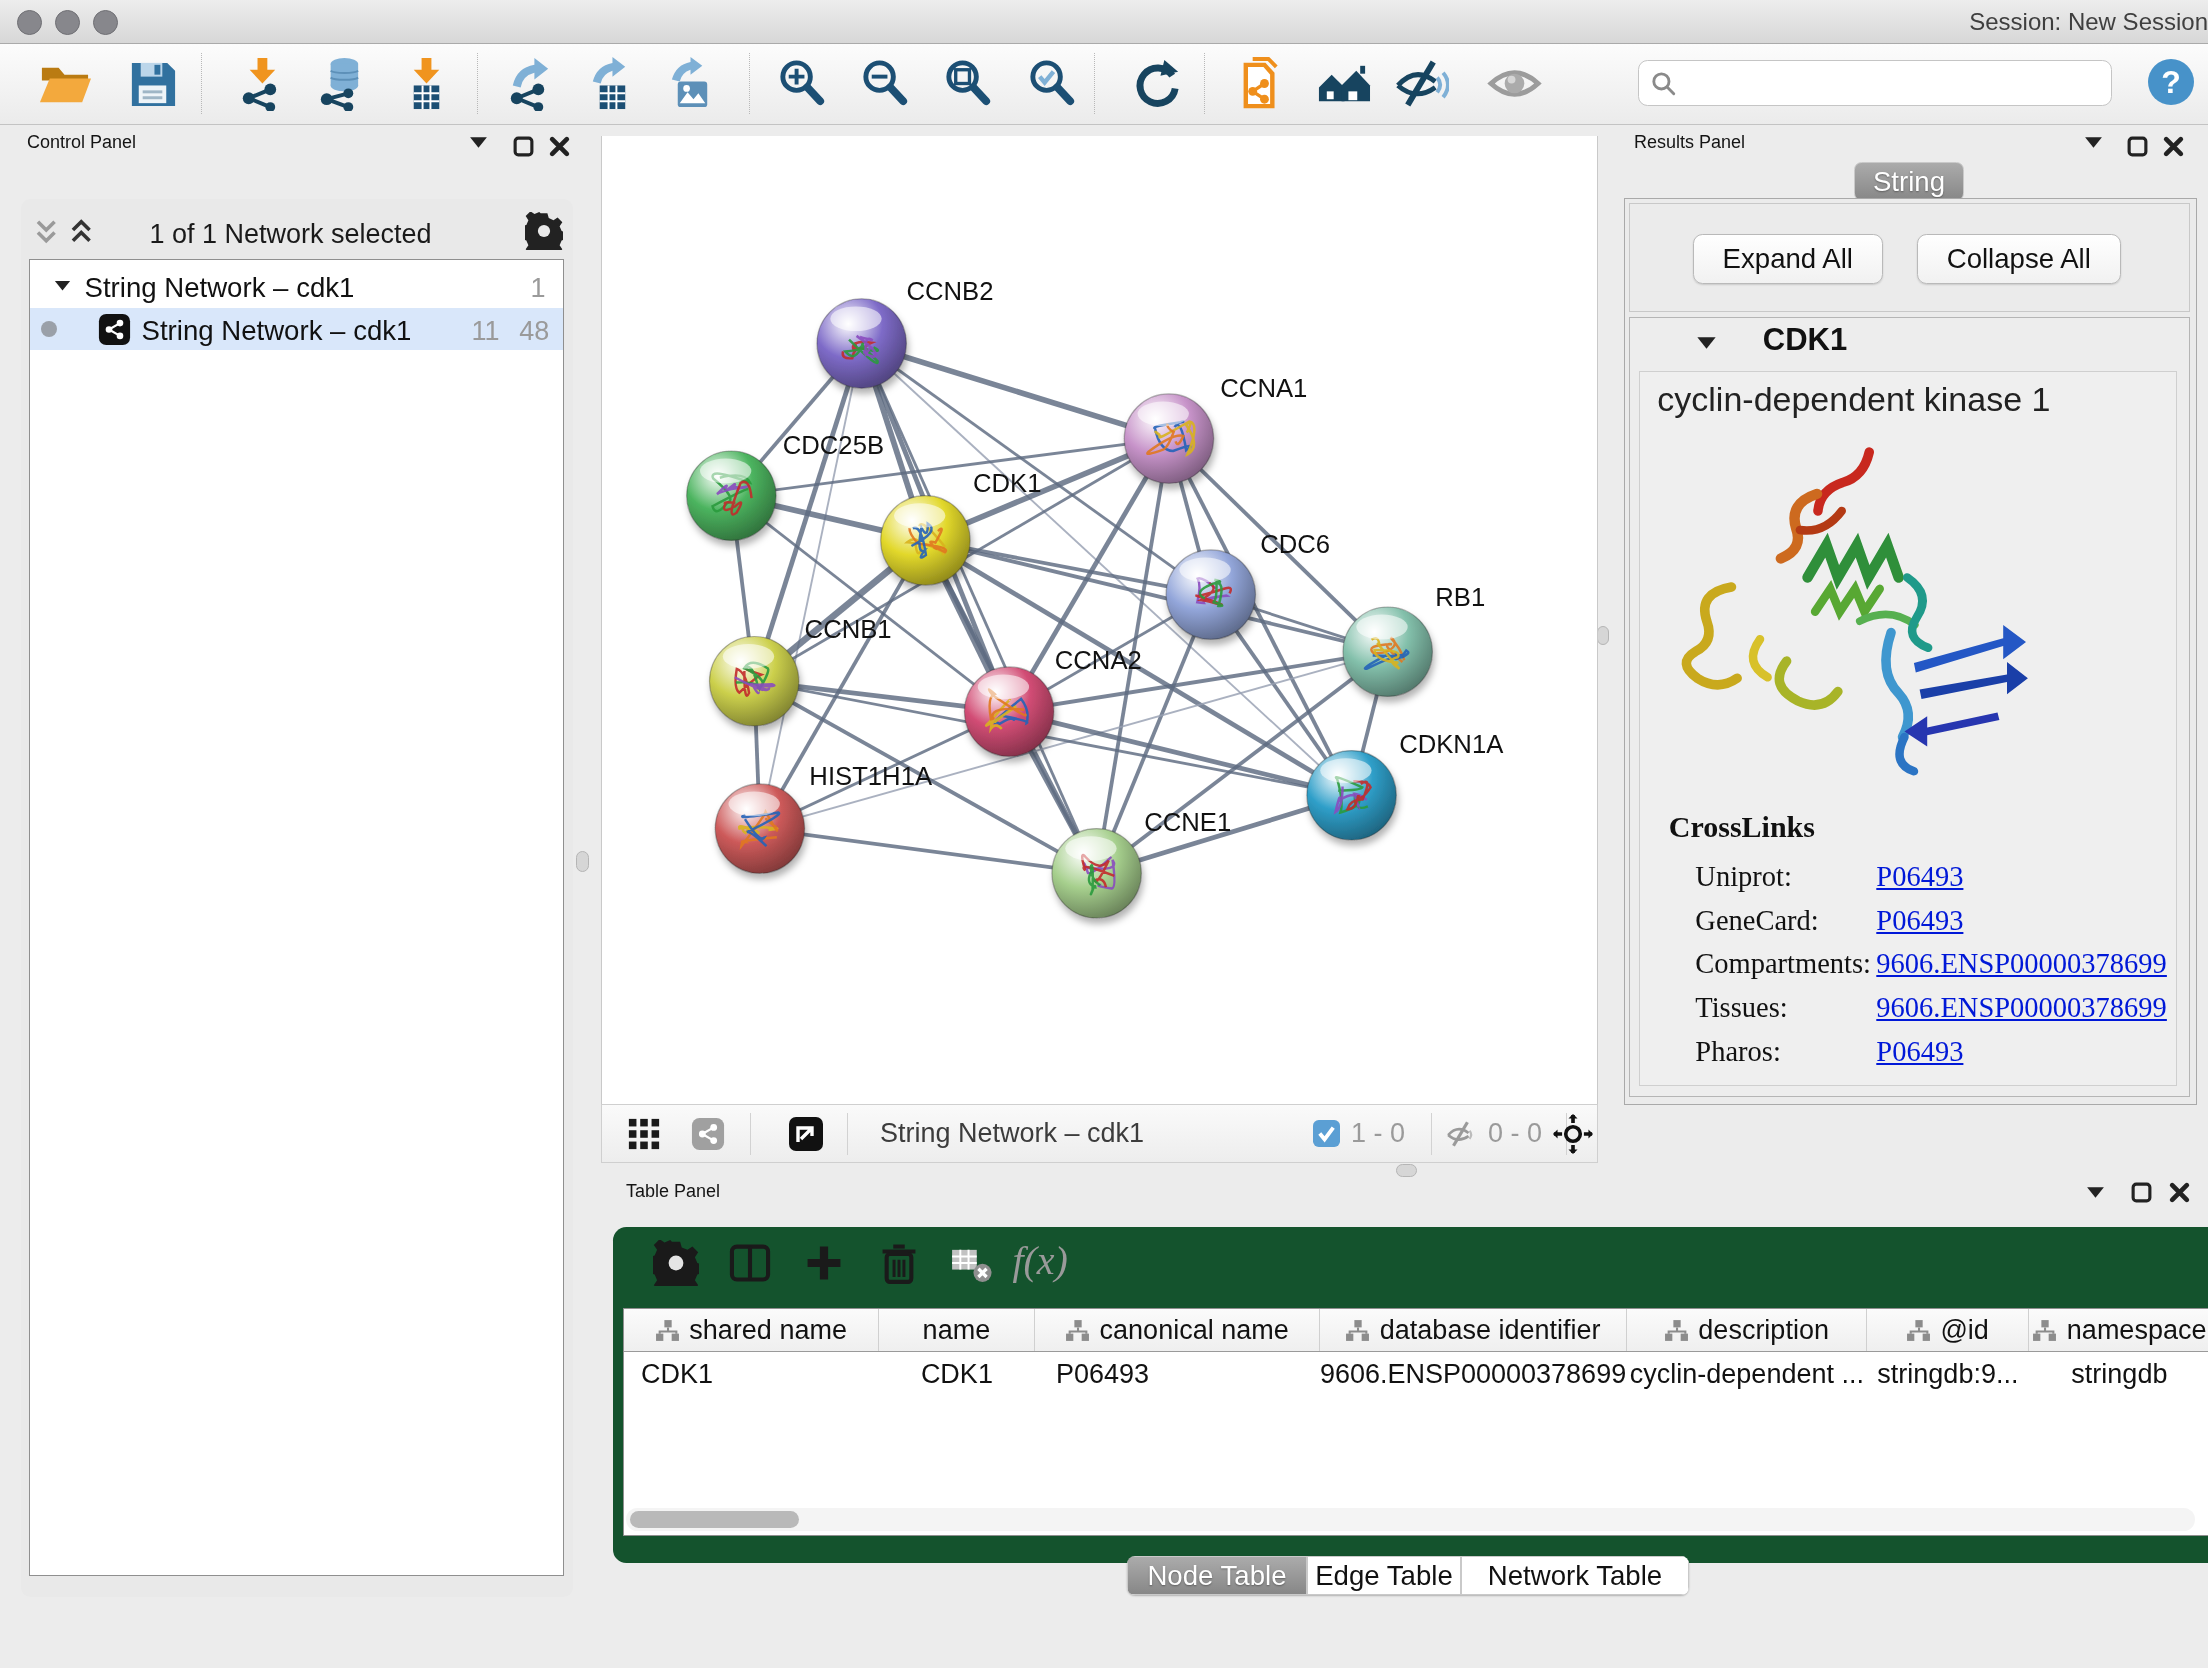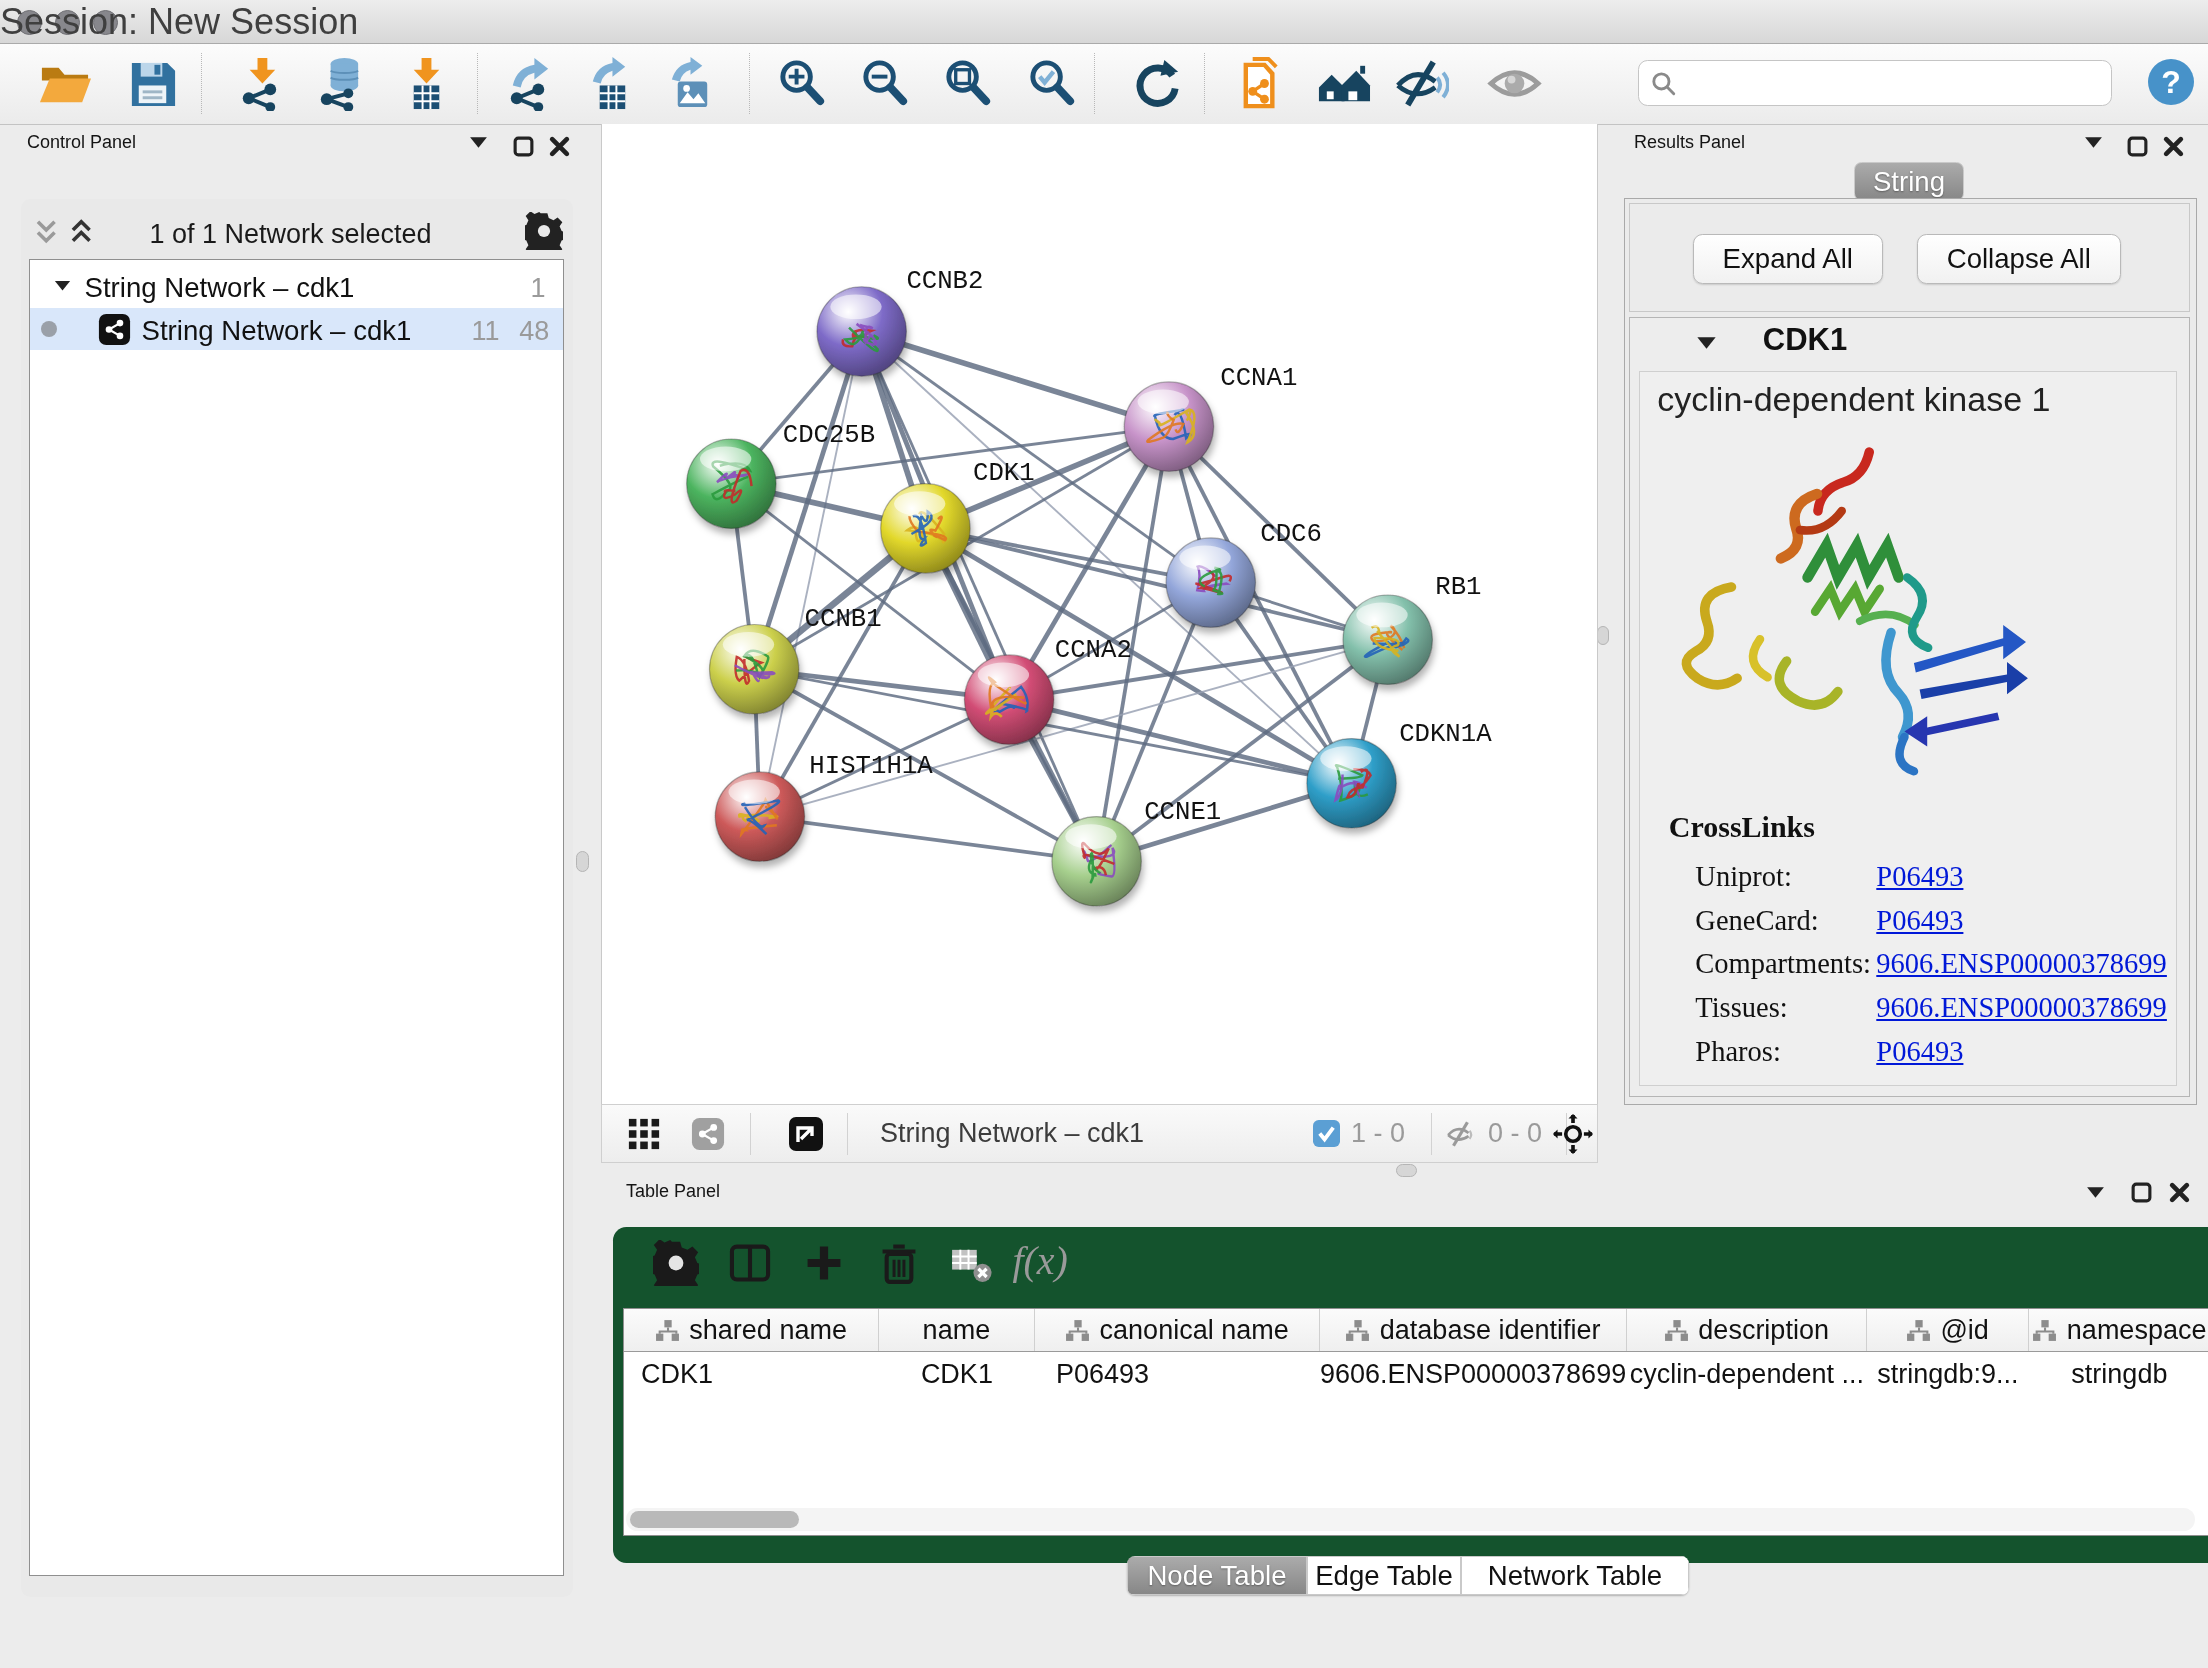--- a/index.html
+++ b/index.html
@@ -6,21 +6,21 @@
   body{font-family:"Liberation Sans",sans-serif;-webkit-font-smoothing:antialiased;}
   .app{position:relative;width:2208px;height:1668px;background:#ececec;overflow:hidden;}
   .abs{position:absolute;}
 
   
   .titlebar{position:absolute;left:0;top:0;width:2208px;height:43px;
     background:linear-gradient(#ededed,#d7d7d7);border-bottom:1px solid #aaa;}
   .tl{position:absolute;top:9.5px;width:23px;height:23px;border-radius:50%;
     background:#87878c;border:1px solid #6f6f74;}
   .win-title{position:absolute;left:0;top:0;width:100%;height:43px;line-height:43px;
-    text-align:left;font-size:36px;color:#3f3f3f;}
+    text-align:right;font-size:24px;color:#3f3f3f;}
 
   
   .toolbar{position:absolute;left:0;top:44px;width:2208px;height:80px;
     background:linear-gradient(#fcfcfc,#ebebeb);border-bottom:1px solid #c3c3c3;}
   .tb-btn{position:absolute;top:12.4px;width:55px;height:55px;cursor:default;}
   .tb-btn svg{width:55px;height:55px;display:block;}
   .tb-sep{position:absolute;top:8.6px;height:61px;border-left:1.9px dotted #b8b8b8;}
   .search{position:absolute;left:1638px;top:16px;width:472px;height:44px;background:#fff;
     border:1.9px solid #c5c5c5;border-radius:9.5px;}
   .search svg{position:absolute;left:11.4px;top:8.6px;}
@@ -43,22 +43,22 @@
   .cp-body{position:absolute;left:21px;top:75px;width:552px;height:1398px;background:#e9e9e9;border-radius:9.5px;}
   .tree-box{position:absolute;left:28.5px;top:135px;width:533px;height:1315px;background:#fff;
     border:1.9px solid #8f8f8f;}
   .tree-row{position:absolute;left:0;width:100%;height:42px;}
   .tree-row.sel{background:#d9e7fa;}
   .tree-label{font-size:27.6px;color:#111;position:absolute;top:6.7px;white-space:nowrap;}
   .tree-count{font-size:27px;color:#9a9a9a;position:absolute;top:7.6px;}
 
   
   .network-view{position:absolute;left:601px;top:124px;width:997px;height:1039px;}
-  .net-canvas{position:absolute;left:0;top:0;width:995px;height:980px;background:#fff;
-    border-left:1px solid #c9c9c9;border-right:1px solid #c9c9c9;font-family:Liberation Mono, monospace;}
+  .net-canvas{position:absolute;left:0;top:12px;width:995px;height:980px;background:#fff;
+    border-left:1px solid #c9c9c9;border-right:1px solid #c9c9c9;}
   .net-status{position:absolute;left:0;top:980px;width:995px;height:57px;
     background:linear-gradient(#fafafa,#ededed);border:1px solid #cfcfcf;border-width:1px 1px 1px 1px;}
   .ns-sep{position:absolute;top:7.6px;height:42px;border-left:1px solid #d2d2d2;}
   .ns-text{position:absolute;top:0;height:57px;line-height:57px;font-size:27px;color:#3c3c3c;white-space:nowrap;}
   .ns-count{color:#9a9a9a;}
 
   
   .results-panel{position:absolute;left:1607px;top:124px;width:601px;height:1056px;}
   .rp-outer{position:absolute;left:17px;top:74px;width:571px;height:905px;background:#ebebeb;
     border:1.9px solid #a9a9a9;}

